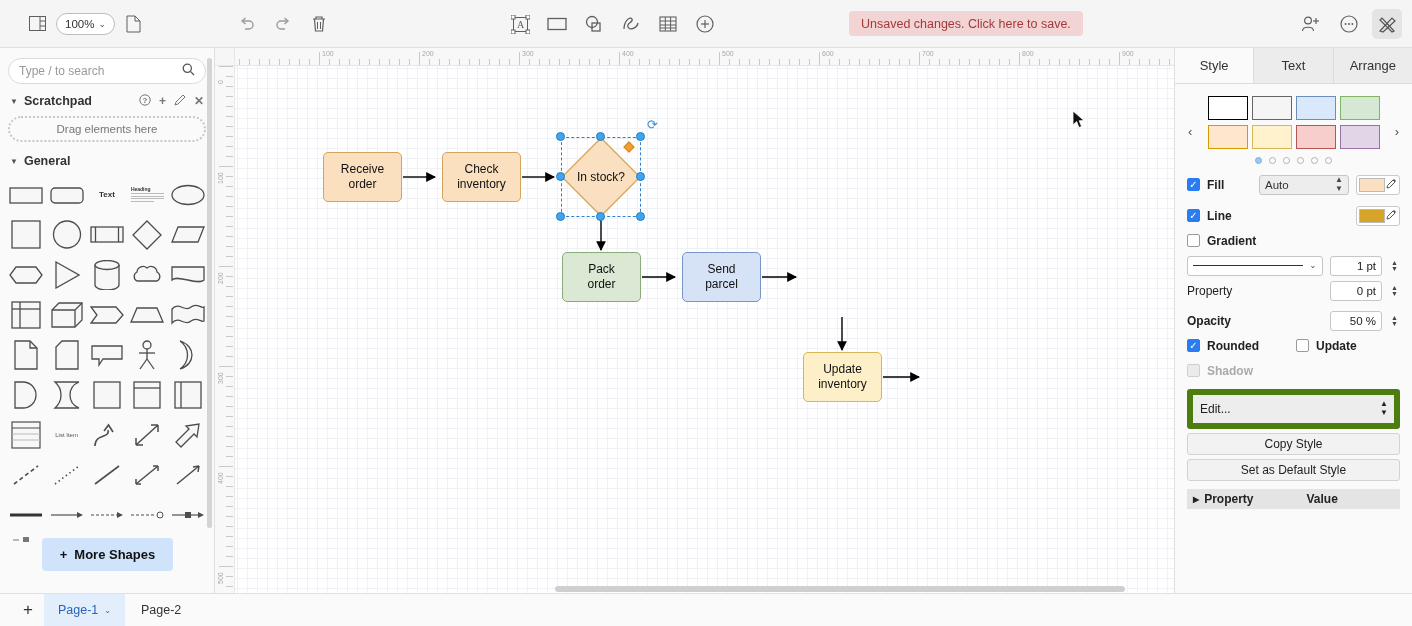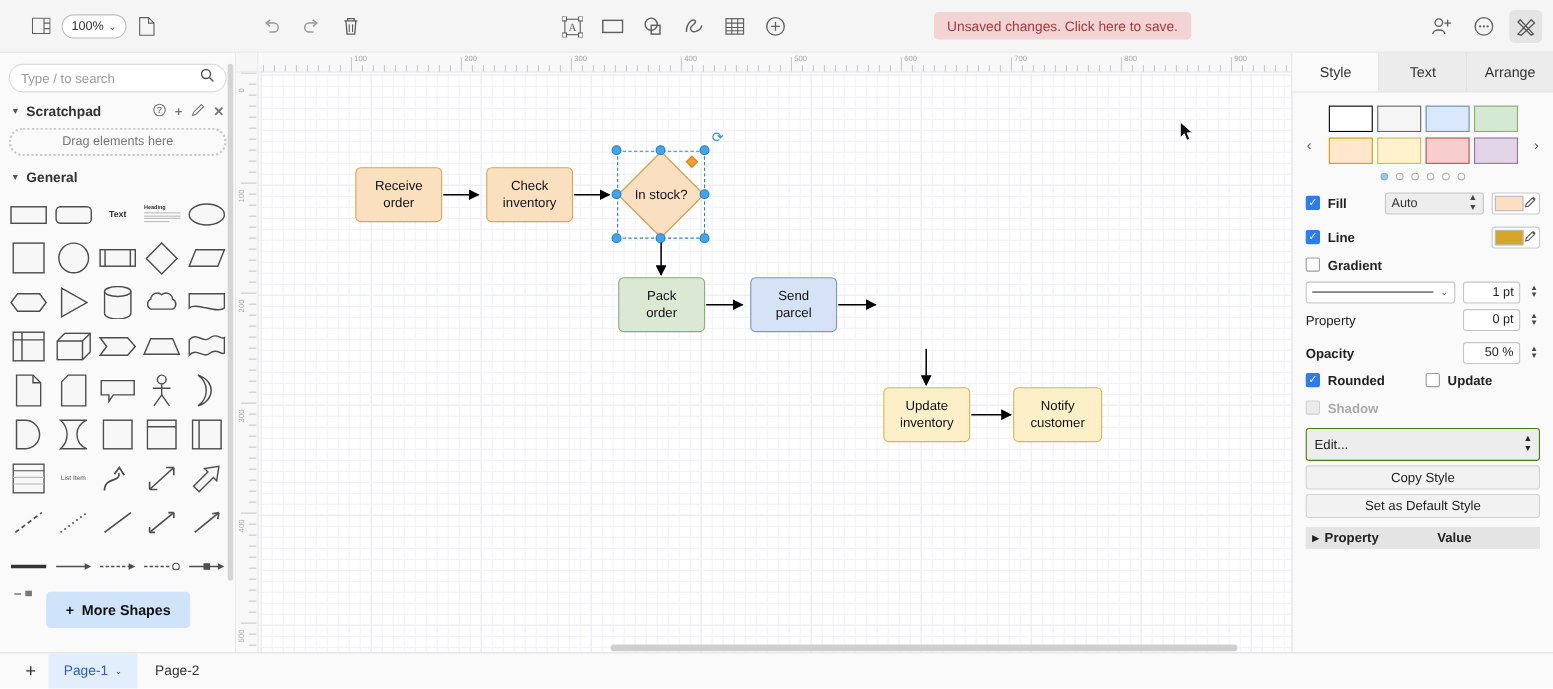--- a/index.html
+++ b/index.html
@@ -205,21 +205,21 @@
   }
   .spinner {
     width:11px; height:20px; display:flex; flex-direction:column; justify-content:center;
     align-items:center; font-size:7px; color:#444; cursor:pointer; line-height:0.85;
   }
   .btn-wide {
     margin:4px 12px; height:22px; background:#f2f2f2; border:1px solid #d2d2d2; border-radius:3px;
     display:flex; align-items:center; justify-content:center; font-size:12px; color:#222; cursor:pointer;
   }
   .edit-sel {
-    margin:6px 12px 2px 12px; height:22px; background:#ededed; border:1px solid #4d7c0f;
+    margin:6px 12px 2px 12px; height:22px; background:#ededed; border:6px solid #4d7c0f;
     border-radius:3px; display:flex; align-items:center; padding:14px 7px; position:relative;
     font-size:12px; color:#222; cursor:pointer;
   }
   .edit-sel .spin { position:absolute; right:6px; font-size:8px; line-height:1.1; text-align:center;}
   .prop-head {
     margin:8px 12px 0 12px; height:20px; background:#e4e4e4;
     display:flex; align-items:center; font-size:12px; font-weight:bold; color:#222;
     padding:0 6px; gap:5px;
   }
   .prop-head .val { margin-left:48px; }
@@ -916,24 +916,20 @@
         <div><span>Send</span><br>
              <span>parcel</span></div>
       </div>
 
 
       <div class="node" style="left:568px;top:286px;width:79px;height:50px;background:#fdf0c8;border:1px solid #d6b656;">
         <div><span>Update</span><br>
              <span>inventory</span></div>
       </div>
 
-      <div class="node" style="left:686px;top:286px;width:81px;height:50px;background:#fdf0c8;border:1px solid #d6b656;">
-        <div><span>Notify</span><br>
-             <span>customer</span></div>
-      </div>
 
       <svg width="14" height="19" style="position:absolute;left:837px;top:44px">
         <path d="M1 1 L1 15 L4.6 11.6 L7 17.5 L9.6 16.4 L7.2 10.8 L12 10.6 Z" fill="#111" stroke="#fff" stroke-width="0.8"></path>
       </svg>
     </div>
 
     <div class="hscroll">
         <div class="thumb"></div>
       </div>
     <div class="vscroll-right"></div>

